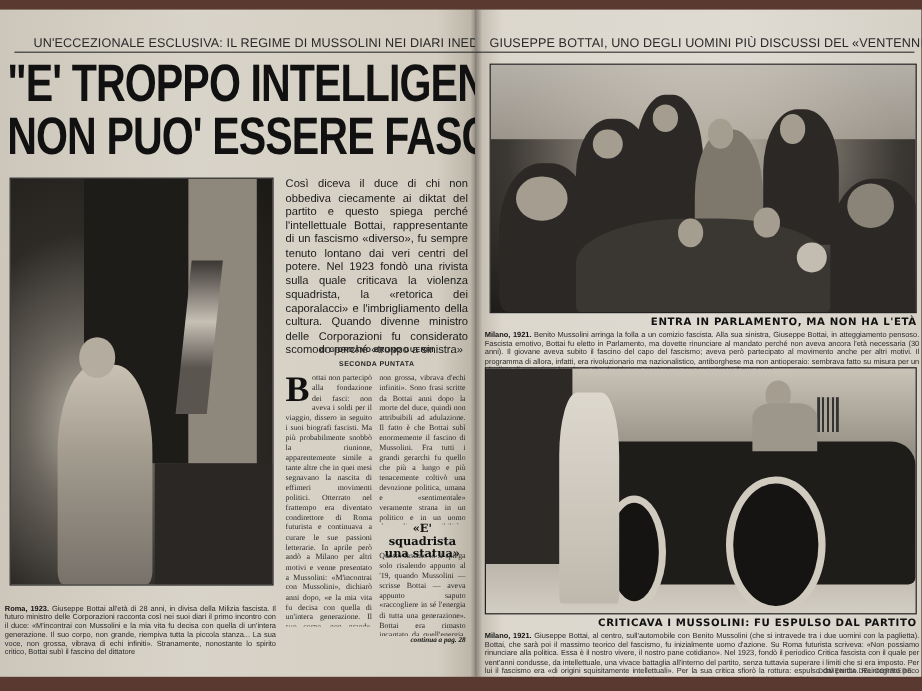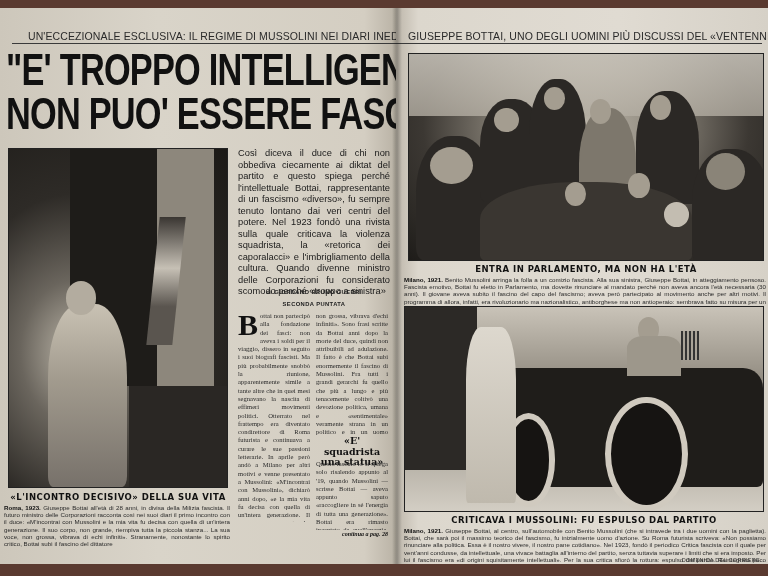--- a/index.html
+++ b/index.html
@@ -22,21 +22,21 @@
 
   .photo { position: absolute; overflow: hidden; border: 1px solid #222; }
   .photo-left { left: 8px; top: 140px; width: 220px; height: 340px; background: radial-gradient(ellipse at 30% 60%, #b9b3a6 0%, #6a655d 25%, #2e2b27 55%, #1b1916 100%); }
   .photo-left .pillar { position: absolute; left: 28%; top: 0; width: 40%; height: 70%; background: #1e1c19; }
   .photo-left .wall { position: absolute; left: 68%; top: 0; width: 26%; height: 75%; background: #8d877c; }
   .photo-left .figure { position: absolute; left: 18%; top: 46%; width: 36%; height: 54%; background: linear-gradient(180deg, #c9c2b4 0%, #a39c8f 40%, #77716a 100%); border-radius: 40% 40% 6% 6%; }
   .photo-left .head { position: absolute; left: 26%; top: 39%; width: 14%; height: 10%; background: #b3ac9f; border-radius: 50%; }
   .photo-left .flag { position: absolute; left: 66%; top: 20%; width: 12%; height: 38%; background: linear-gradient(180deg, #3a3632, #c6c0b5 40%, #5a554f 70%); transform: skewX(-6deg); }
   .photo-left .crowd { position: absolute; left: 55%; top: 70%; width: 45%; height: 30%; background: #2a2724; }
 
-  .caption-head { position: absolute; font-weight: bold; color: #111; font-family: "DejaVu Sans", sans-serif; letter-spacing: 0.5px; text-align: center; white-space: nowrap; }
+  .caption-head { position: absolute; font-weight: bold; color: #111; font-family: "DejaVu Sans", sans-serif; letter-spacing: 0.5px; text-align: right; white-space: nowrap; }
   .caption-body { position: absolute; font-size: 6.2px; line-height: 7.2px; color: #2a2a2a; text-align: justify; }
   .caption-body b { font-weight: bold; color: #111; }
 
   .page.left .caption-head { left: 8px; width: 220px; top: 484px; font-size: 8.5px; }
   .page.left .caption-body { left: 4px; width: 226px; top: 496px; }
 
   .intro { position: absolute; left: 238px; top: 140px; width: 152px; font-size: 9.3px; line-height: 11.5px; color: #1a1a1a; text-align: justify; hyphens: auto; }
   .byline { position: absolute; left: 238px; width: 152px; text-align: center; font-size: 5.8px; font-weight: bold; color: #222; letter-spacing: 0.4px; }
   .byline.by { top: 281px; }
   .byline.part { top: 293px; }
@@ -84,21 +84,20 @@
 
     <div class="photo photo-left">
       <div class="pillar"></div>
       <div class="wall"></div>
       <div class="flag"></div>
       <div class="crowd"></div>
       <div class="figure"></div>
       <div class="head"></div>
     </div>
 
-    <div class="caption-head">«L'INCONTRO DECISIVO» DELLA SUA VITA</div>
     <div class="caption-body">
       <b>Roma, 1923.</b>
       <span>Giuseppe Bottai all'età di 28 anni, in divisa della Milizia fascista. Il futuro ministro delle Corporazioni racconta così nei suoi diari il primo incontro con il duce: «M'incontrai con Mussolini e la mia vita fu decisa con quella di un'intera generazione. Il suo corpo, non grande, riempiva tutta la piccola stanza... La sua voce, non grossa, vibrava di echi infiniti». Stranamente, nonostante lo spirito critico, Bottai subì il fascino del dittatore</span>
     </div>
 
     <div class="intro">Così diceva il duce di chi non obbediva ciecamente ai diktat del partito e questo spiega perché l'intellettuale Bottai, rappresentante di un fascismo «diverso», fu sempre tenuto lontano dai veri centri del potere. Nel 1923 fondò una rivista sulla quale criticava la violenza squadrista, la «retorica dei caporalacci» e l'imbrigliamento della cultura. Quando divenne ministro delle Corporazioni fu considerato scomodo perché «troppo a sinistra»</div>
     <div class="byline by">di GIORDANO BRUNO GUERRI</div>
     <div class="byline part">SECONDA PUNTATA</div>
 
     <div class="col c1">

